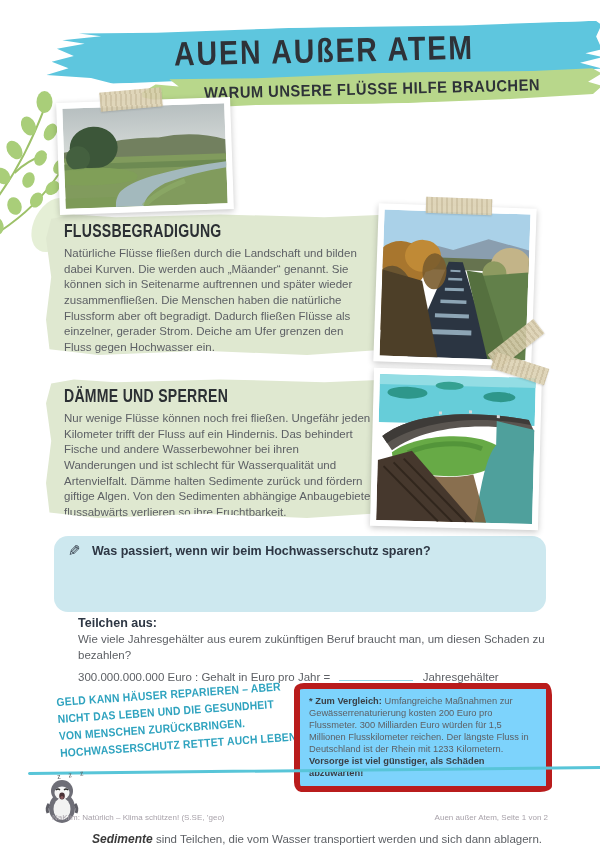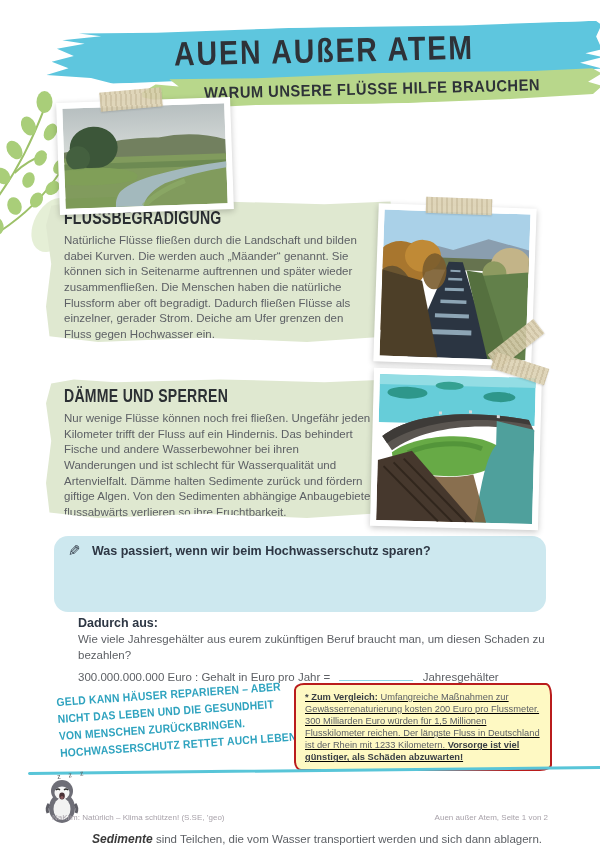--- a/index.html
+++ b/index.html
@@ -20,21 +20,21 @@
     color:#2e3238;letter-spacing:.5px;transform:scale(.98,1.08);}
 
   
   .body-text{font-size:11.5px;line-height:1.36;color:#5d6065;margin:0;}
   .sec-head{font-size:16px;font-weight:bold;color:#2b2f33;letter-spacing:.3px;
     transform:scale(.88,1.15);transform-origin:left center;display:inline-block;margin:0;}
 
   
   .green-box{background:#dfe8d0;padding:9px 18px 0 18px;box-sizing:border-box;
     clip-path:polygon(1.5% 4%,8% 1%,20% 3%,50% 1%,80% 3%,99% 1%,100% 20%,98.5% 50%,100% 78%,99% 96%,75% 100%,45% 97%,15% 100%,1% 96%,0% 75%,1.5% 45%,0% 18%);}
-  .sec1{left:46px;top:200px;width:348px;height:142px;}
+  .sec1{left:46px;top:213px;width:348px;height:142px;}
   .sec2{left:46px;top:378px;width:348px;height:140px;}
   .green-box p{margin:6px 0 0 0;width:308px;}
 
   
   .photo{background:#fff;padding:6px;box-shadow:0 2px 6px rgba(0,0,0,.22);}
   .photo svg{display:block;}
   .tape{background:repeating-linear-gradient(90deg,rgba(176,160,124,.35) 0 2px,rgba(226,216,186,.35) 2px 5px),#d8ccab;
     opacity:.87;box-shadow:0 1px 2px rgba(0,0,0,.15);z-index:6;}
 
   
@@ -48,22 +48,22 @@
   .task-q{left:78px;top:632px;width:478px;}
   .formula{left:78px;top:668px;font-size:11.5px;color:#5d6065;}
   .blank{display:inline-block;width:74px;border-bottom:1.6px solid #8fd4e4;height:12px;margin:0 6px;}
 
   
   .note{left:56px;top:694px;width:270px;transform:rotate(-4deg);transform-origin:left top;}
   .note div{font-size:11px;font-weight:bold;color:#2fa3bf;letter-spacing:.2px;line-height:1.55;
     transform:scale(.94,1.05);transform-origin:left center;}
 
   
-  .cmp-box{left:294px;top:683px;width:258px;background:#fef9c3;border:2px solid #b91c1c;
-    border-radius:10px 6px 12px 7px/7px 12px 6px 10px;padding:6px 9px;box-sizing:border-box;text-decoration:underline;}
+  .cmp-box{left:294px;top:683px;width:258px;background:#7dd3fc;border:6px solid #b91c1c;
+    border-radius:10px 6px 12px 7px/7px 12px 6px 10px;padding:6px 9px;box-sizing:border-box;}
   .cmp-box p{margin:0;font-size:9.3px;line-height:1.3;color:#5d6065;}
   .cmp-box b{color:#3a3f45;}
 
   
   .sep{left:28px;top:769px;width:574px;height:3px;background:#58c5d8;border-radius:2px;transform:rotate(-0.6deg);}
   .snore{left:57px;top:771px;font-size:7px;color:#555;letter-spacing:3px;transform:rotate(-8deg);}
   .gloss{left:92px;top:788px;font-size:11.5px;color:#5d6065;margin-top:44px;}
   .gloss .term{font-weight:bold;font-style:italic;color:#3a3a3a;font-size:12px;}
   .footer{top:813px;font-size:8px;color:#a8a2aa;}
   .leaf-faded{left:34px;top:196px;width:38px;height:58px;background:#dce9c8;border-radius:50%;
@@ -193,21 +193,21 @@
       </g>
     </svg>
   </div>
   <div class="abs tape" style="left:492px;top:360px;width:56px;height:17px;transform:rotate(18deg);"></div>
 
   <div class="abs info-box">
     <span class="pencil">✎</span>
     <div class="info-title">Was passiert, wenn wir beim Hochwasserschutz sparen?</div>
   </div>
 
-  <div class="abs task-head">Dadurch aus:</div>
+  <div class="abs task-head">Teilchen aus:</div>
   <p class="abs body-text task-q">Wie viele Jahresgehälter aus eurem zukünftigen Beruf braucht man, um diesen Schaden zu bezahlen?</p>
   <div class="abs formula">
     <span>300.000.000.000 Euro : Gehalt in Euro pro Jahr =</span>
     <span class="blank"></span>
     <span>Jahresgehälter</span>
   </div>
 
   <div class="abs note">
     <div>GELD KANN HÄUSER REPARIEREN – ABER</div>
     <div>NICHT DAS LEBEN UND DIE GESUNDHEIT</div>

